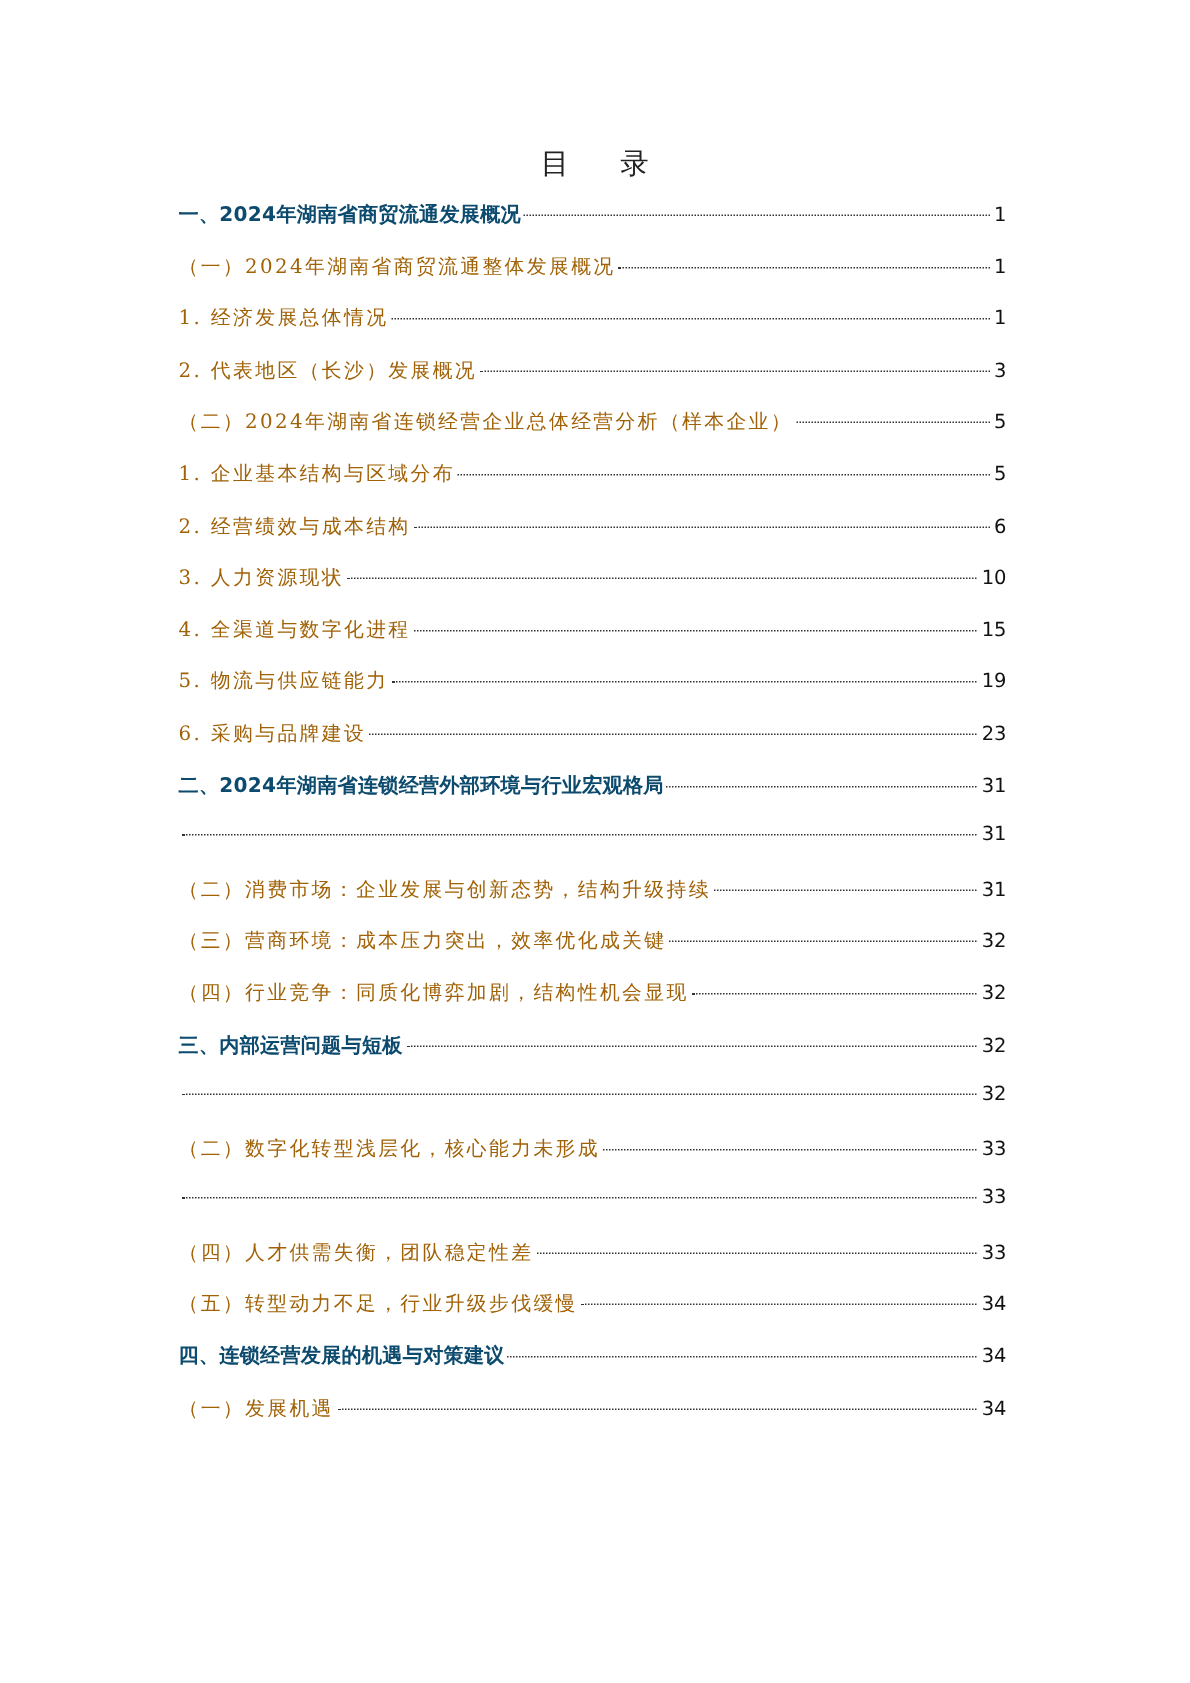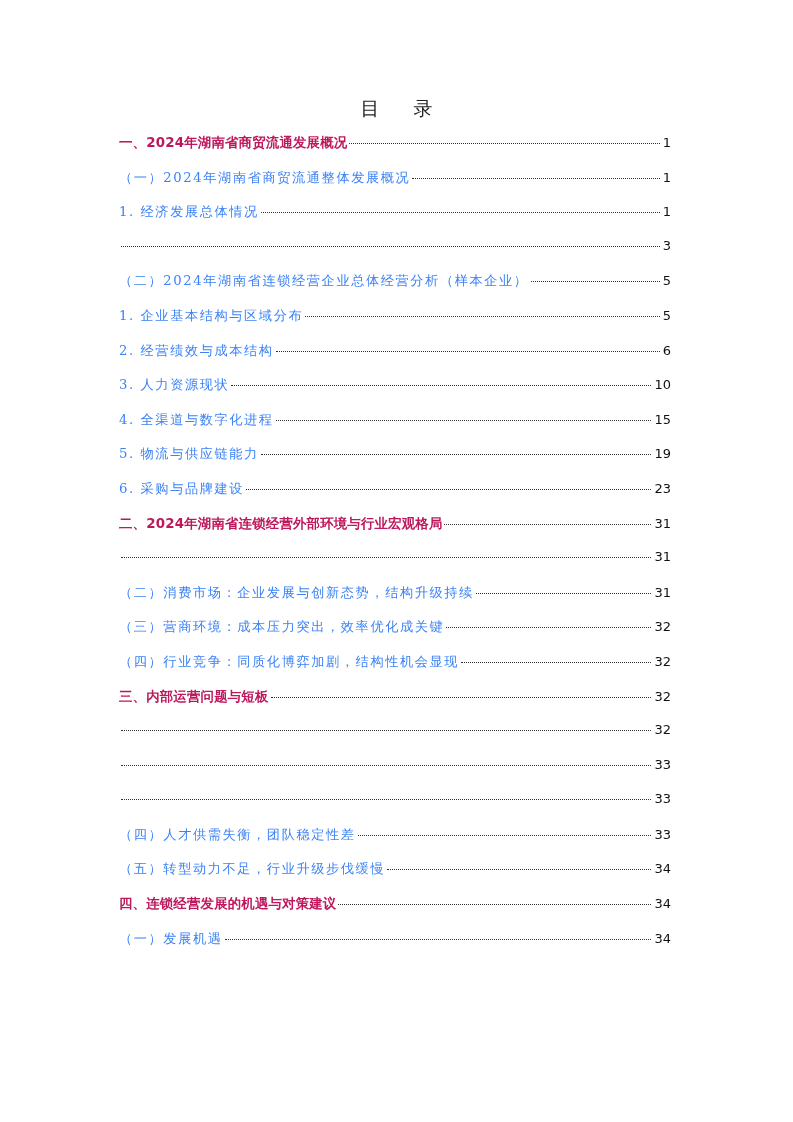--- a/index.html
+++ b/index.html
@@ -3,24 +3,24 @@
 <meta charset="utf-8">
 <style>
   html, body { margin: 0; padding: 0; background: #ffffff; }
   body { width: 793px; height: 1122px; position: relative; overflow: hidden;
          font-family: "DejaVu Serif", "Liberation Serif", serif; color: #111; }
   .title { position: absolute; top: 96px; left: 0; width: 793px; text-align: center;
            font-size: 19px; letter-spacing: 14px; padding-left: 14px; box-sizing: border-box;
            font-family: "DejaVu Serif", serif; color: #222; }
   .toc { position: absolute; top: 134px; left: 119px; width: 552px; }
   .row { display: flex; align-items: baseline; height: 34.6px; font-size: 13.2px; }
-  .row .label { white-space: nowrap; letter-spacing: 1.6px; color: #3b82f6; }
+  .row .label { white-space: nowrap; letter-spacing: 1.6px; color: #a16207; }
   .row .leader { flex: 1; border-bottom: 1.3px dotted #333; margin: 0 3px 0 2px; height: 0; position: relative; top: -3px; min-width: 10px; }
   .row .page { font-family: "DejaVu Sans", "Liberation Sans", sans-serif; font-size: 13px; color: #111; white-space: nowrap; }
-  .row.l1 .label { font-family: "DejaVu Sans", "Liberation Sans", sans-serif; font-weight: bold; font-size: 13.4px; letter-spacing: 0.2px; color: #be185d; }
+  .row.l1 .label { font-family: "DejaVu Sans", "Liberation Sans", sans-serif; font-weight: bold; font-size: 13.4px; letter-spacing: 0.2px; color: #0c4a6e; }
   .row.l2 .label { padding-left: 0; }
   .row.l3 .label { }
 </style>
 </head>
 <body>
 
 <div class="title">目 录</div>
 
 <div class="toc" id="toc">
     <div class="row l1">
@@ -32,20 +32,21 @@
       <span class="label">（一）2024年湖南省商贸流通整体发展概况</span>
       <span class="leader"></span>
       <span class="page">1</span>
     </div>
     <div class="row l3">
       <span class="label">1. 经济发展总体情况</span>
       <span class="leader"></span>
       <span class="page">1</span>
     </div>
     <div class="row l3">
+      <span class="label">2. 代表地区（长沙）发展概况</span>
       <span class="leader"></span>
       <span class="page">3</span>
     </div>
     <div class="row l2">
       <span class="label">（二）2024年湖南省连锁经营企业总体经营分析（样本企业）</span>
       <span class="leader"></span>
       <span class="page">5</span>
     </div>
     <div class="row l3">
       <span class="label">1. 企业基本结构与区域分布</span>
@@ -104,20 +105,21 @@
     <div class="row l1">
       <span class="label">三、内部运营问题与短板</span>
       <span class="leader"></span>
       <span class="page">32</span>
     </div>
     <div class="row l2">
       <span class="leader"></span>
       <span class="page">32</span>
     </div>
     <div class="row l2">
+      <span class="label">（二）数字化转型浅层化，核心能力未形成</span>
       <span class="leader"></span>
       <span class="page">33</span>
     </div>
     <div class="row l2">
       <span class="leader"></span>
       <span class="page">33</span>
     </div>
     <div class="row l2">
       <span class="label">（四）人才供需失衡，团队稳定性差</span>
       <span class="leader"></span>

